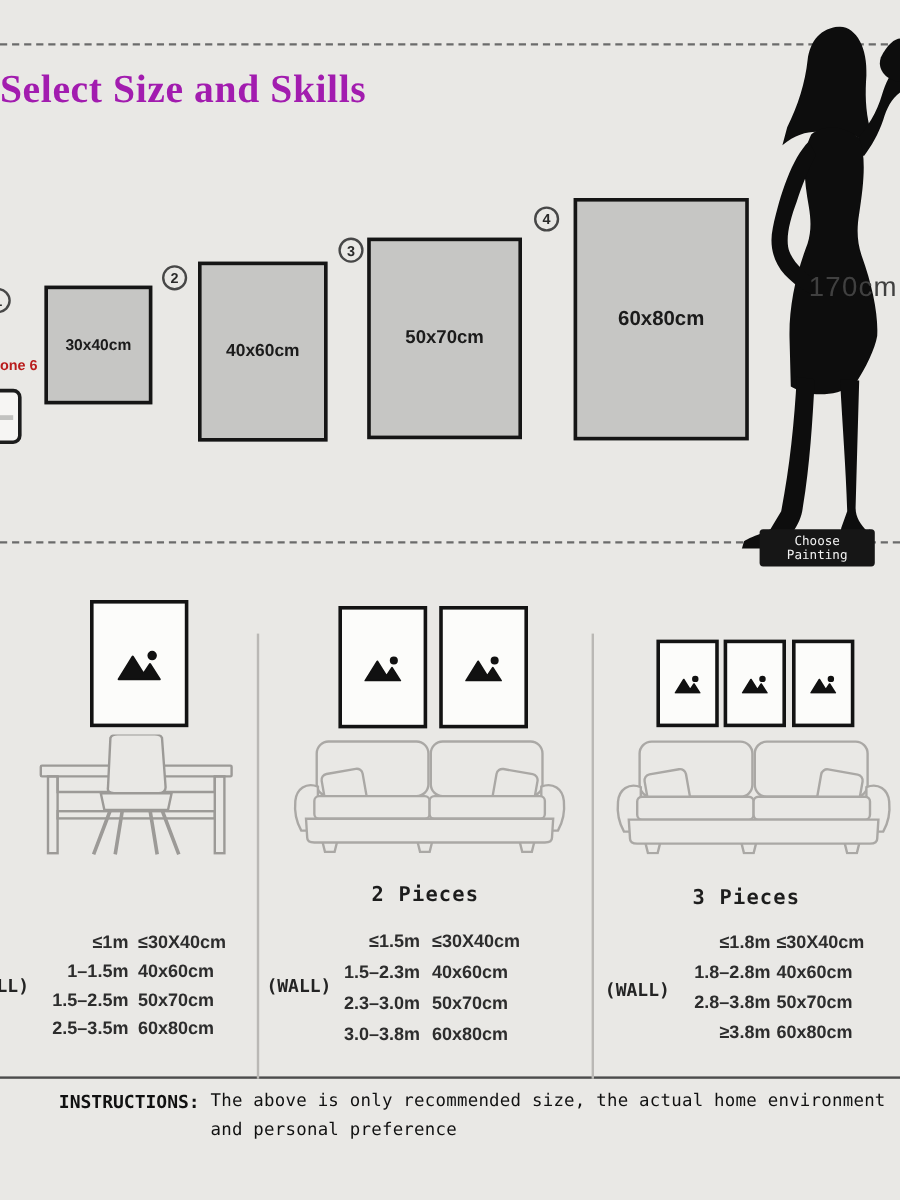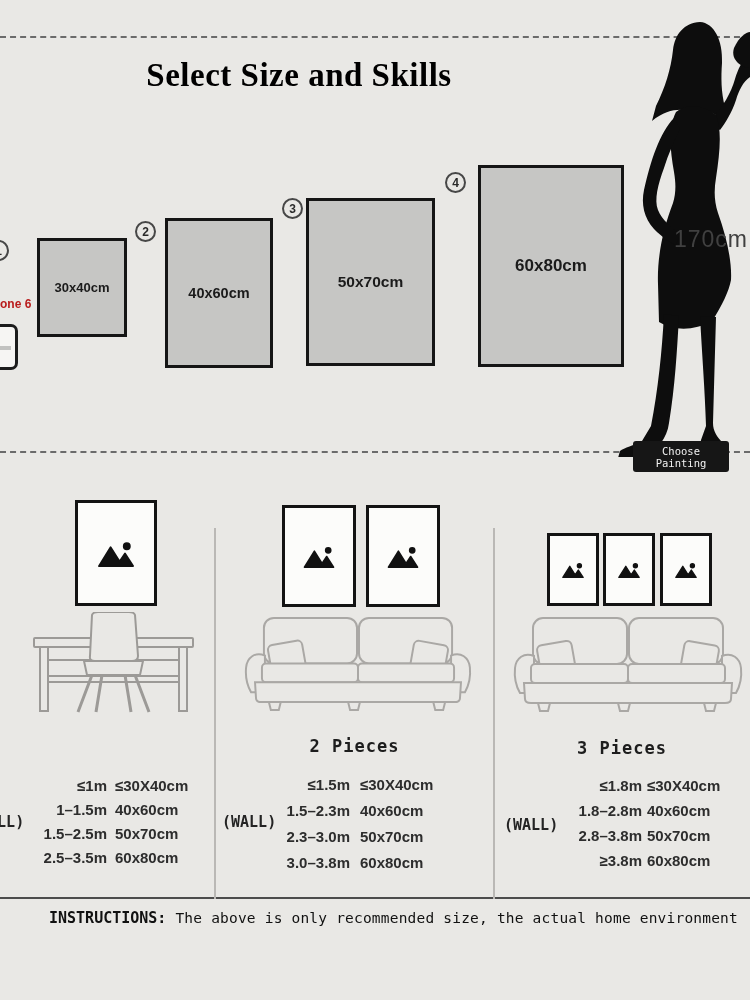--- a/index.html
+++ b/index.html
@@ -1,20 +1,20 @@
 <!DOCTYPE html>
 <html><head>
 <meta charset="utf-8">
 <style>
   html,body{margin:0;padding:0;}
   #stage{position:relative;width:750px;height:1000px;overflow:hidden;
          background:#e9e8e5;font-family:"Liberation Sans",sans-serif;}
   .dashed{position:absolute;left:0;width:750px;height:0;border-top:2px dashed #6b6b6b;z-index:1;}
-  .title{position:absolute;left:0;top:57px;width:598px;text-align:center;
-         font-family:"Liberation Serif",serif;font-weight:bold;font-size:33px;color:#000000;letter-spacing:.5px;z-index:2;}
+  .title{position:absolute;left:0;top:57px;width:598px;
+         font-family:"Liberation Serif",serif;font-weight:bold;font-size:33px;color:#a21caf;letter-spacing:.5px;z-index:2;}
   .swatch{position:absolute;background:#c6c6c4;border:3px solid #151515;box-sizing:border-box;
           display:flex;align-items:center;justify-content:center;font-weight:bold;color:#1b1b1b;z-index:2;}
   .badge{position:absolute;width:21px;height:21px;border:2px solid #474747;border-radius:50%;
          box-sizing:border-box;display:flex;align-items:center;justify-content:center;
          font-size:12px;font-weight:bold;color:#2a2a2a;z-index:2;}
   .phone{position:absolute;left:-24px;top:324px;width:42px;height:46px;border:3px solid #1c1c1c;
          border-radius:7px;background:#f6f5f3;box-sizing:border-box;z-index:2;}
   .phone .screenline{position:absolute;left:55%;top:48%;width:12px;height:4px;background:#c2c2c0;}
   .phone-caption{position:absolute;left:0;top:297px;font-size:12px;color:#b91c1c;font-weight:bold;z-index:2;}
   .silhouette{position:absolute;left:612px;top:22px;width:138px;height:435px;z-index:3;}
@@ -250,16 +250,17 @@
         <span class="dist">≥3.8m</span>
         <span class="sz">60x80cm</span>
       </div>
   </div>
 
   <div class="rule"></div>
   <div class="instructions">
     <span class="ilabel">INSTRUCTIONS:</span>
     <div class="itext">
       <span>The above is only recommended size, the actual home environment</span>
+      <span>and personal preference</span>
     </div>
   </div>
 
 </div>
 
 </body></html>

